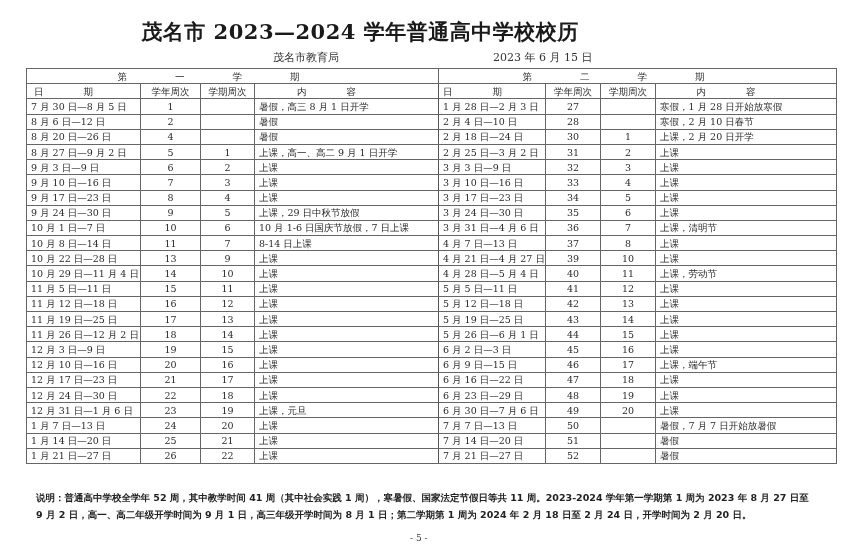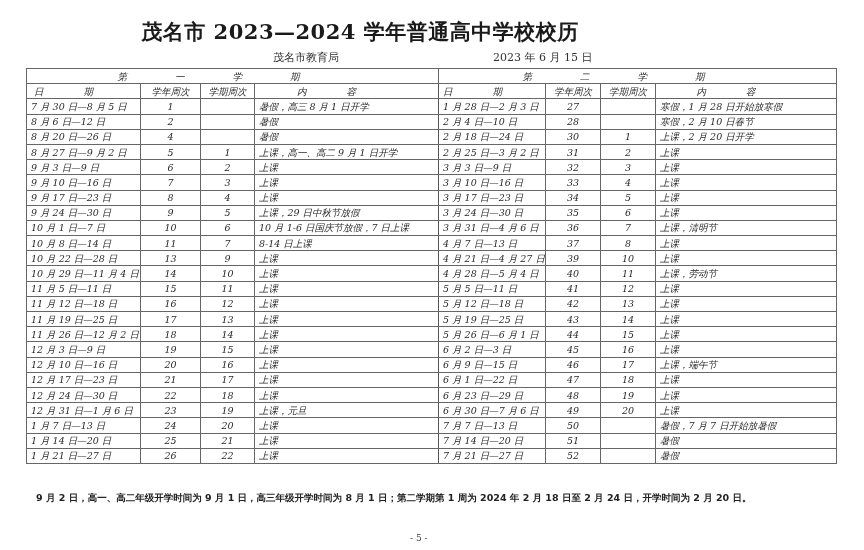--- a/index.html
+++ b/index.html
@@ -11,21 +11,20 @@
     position: absolute; top: 18px; left: 0; width: 720px; text-align: center;
     font-size: 21px; font-weight: bold; letter-spacing: 0.5px; color: #1a1a1a;
   }
   .sub { position: absolute; top: 50px; font-size: 11px; color: #333; }
   .sub.org { left: 262px; margin-left: 11px; }
   .sub.date { left: 480px; margin-left: 13px; }
   table.cal {
     position: absolute; top: 68px; left: 26px; width: 810px;
     border-collapse: collapse; table-layout: fixed; font-size: 9.5px;
     border: 1.5px solid #555;
-    font-style: italic;
   }
   table.cal td, table.cal th {
     border: 1px solid #666; height: 14.2px; padding: 0 4px;
     white-space: nowrap; overflow: hidden; line-height: 13px;
     font-weight: normal; color: #2a2a2a;
   }
   table.cal th { text-align: center; }
   table.cal th.sem { letter-spacing: 48px; }
   table.cal th.hd-date, table.cal th.hd-content { letter-spacing: 40px; }
   table.cal td.c { text-align: center; }
@@ -250,21 +249,21 @@
         <td>6 月 9 日—15 日</td>
         <td class="c">46</td>
         <td class="c">17</td>
         <td>上课，端午节</td>
       </tr>
       <tr>
         <td>12 月 17 日—23 日</td>
         <td class="c">21</td>
         <td class="c">17</td>
         <td class="mid">上课</td>
-        <td>6 月 1 日—22 日</td>
+        <td>6 月 16 日—22 日</td>
         <td class="c">47</td>
         <td class="c">18</td>
         <td>上课</td>
       </tr>
       <tr>
         <td>12 月 24 日—30 日</td>
         <td class="c">22</td>
         <td class="c">18</td>
         <td class="mid">上课</td>
         <td>6 月 23 日—29 日</td>
@@ -309,16 +308,17 @@
         <td class="mid">上课</td>
         <td>7 月 21 日—27 日</td>
         <td class="c">52</td>
         <td class="c"></td>
         <td>暑假</td>
       </tr>
     </tbody>
 </table>
 
 <div class="note">
+  <div>说明：普通高中学校全学年 52 周，其中教学时间 41 周（其中社会实践 1 周），寒暑假、国家法定节假日等共 11 周。2023-2024 学年第一学期第 1 周为 2023 年 8 月 27 日至</div>
   <div>9 月 2 日，高一、高二年级开学时间为 9 月 1 日，高三年级开学时间为 8 月 1 日；第二学期第 1 周为 2024 年 2 月 18 日至 2 月 24 日，开学时间为 2 月 20 日。</div>
 </div>
 
 <div class="page-no">- 5 -</div>
 
 </body></html>

